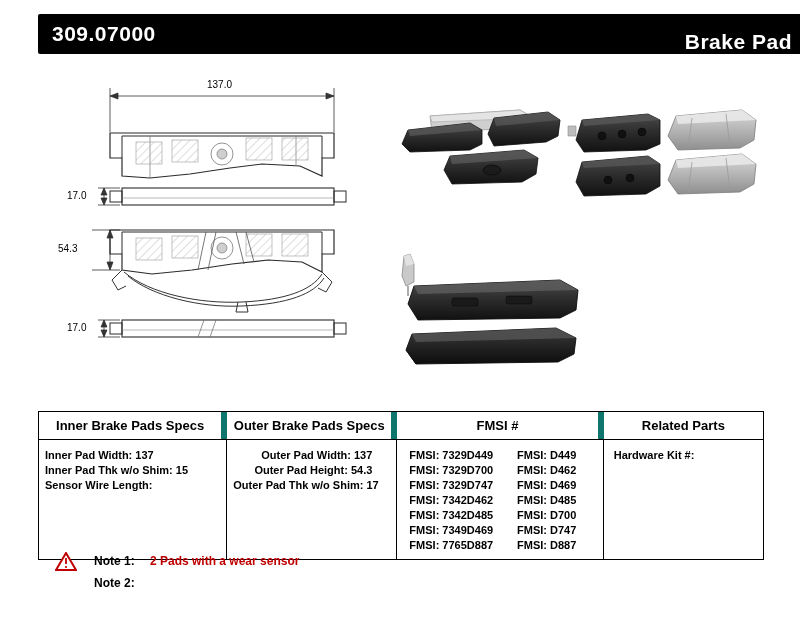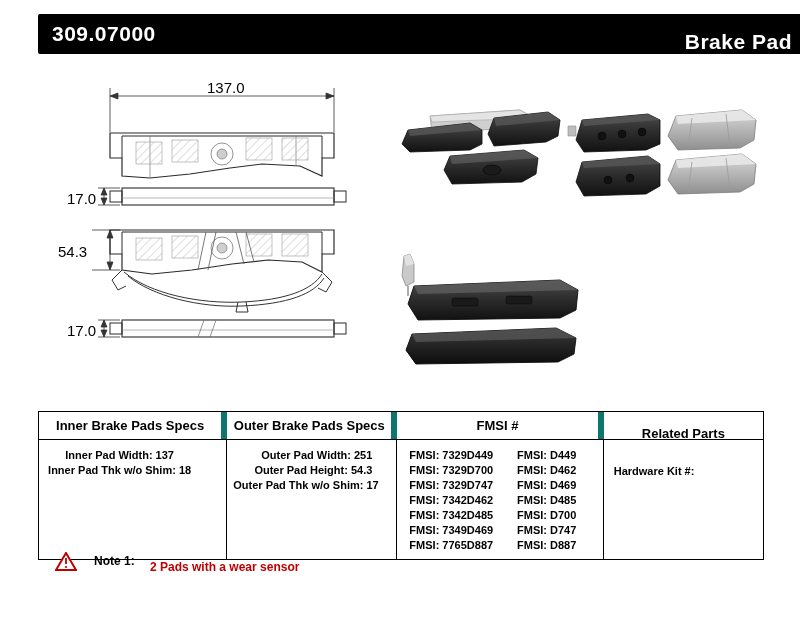--- a/index.html
+++ b/index.html
@@ -50,21 +50,21 @@
   .drawing-area {
     position: absolute;
     left: 0;
     top: 58px;
     width: 800px;
     height: 340px;
   }
 
   .dim-label {
     position: absolute;
-    font-size: 15px;
+    font-size: 10px;
     font-family: "Liberation Sans", sans-serif;
     color: #000;
     white-space: nowrap;
   }
 
   
   .specs-table {
     position: absolute;
     left: 38px;
     top: 411px;
@@ -95,26 +95,26 @@
   .specs-table .tbody .col {
     border-right: 1px solid #000;
     box-sizing: border-box;
     padding: 8px 6px 6px 6px;
   }
   .specs-table .tbody .col:last-child { border-right: none; }
 
   .col-inner   { width: 26.0%; }
   .col-outer   { width: 23.5%; }
   .col-fmsi    { width: 28.5%; }
-  .col-related { width: 22.0%; margin-top: 16px; }
+  .col-related { width: 22.0%; }
 
   .spec-line {
     font-size: 11px;
     font-weight: bold;
-    text-align: center;
+    text-align: left;
     padding-right: 26px;
     line-height: 15px;
     white-space: nowrap;
   }
   .spec-line-outer {
     font-size: 11px;
     font-weight: bold;
     text-align: right;
     padding-right: 18px;
     line-height: 15px;
@@ -158,21 +158,21 @@
   .note-label {
     position: absolute;
     left: 44px;
     top: 2px;
     font-size: 12px;
     font-weight: bold;
   }
   .note-text {
     position: absolute;
     left: 100px;
-    top: 8px;
+    top: 2px;
     font-size: 12px;
     font-weight: bold;
     color: #c00000;
   }
   .warn-icon {
     position: absolute;
     left: 5px;
     top: 0px;
     width: 22px;
     height: 19px;
@@ -357,25 +357,26 @@
   <div class="thead">
     <div class="col col-inner">Inner Brake Pads Specs</div>
     <div class="col col-outer">Outer Brake Pads Specs</div>
     <div class="col col-fmsi">FMSI #</div>
     <div class="col col-related">Related Parts</div>
   </div>
   <div class="tbody">
 
     <div class="col col-inner">
       <div class="spec-line">Inner Pad Width: 137</div>
-      <div class="spec-line">Inner Pad Thk w/o Shim: 18</div>
+      <div class="spec-line">Inner Pad Thk w/o Shim: 15</div>
+      <div class="spec-line">Sensor Wire Length:</div>
     </div>
 
     <div class="col col-outer">
-      <div class="spec-line-outer">Outer Pad Width: 251</div>
+      <div class="spec-line-outer">Outer Pad Width: 137</div>
       <div class="spec-line-outer">Outer Pad Height: 54.3</div>
       <div class="spec-line-outer">Outer Pad Thk w/o Shim: 17</div>
     </div>
 
     <div class="col col-fmsi">
       <div class="fmsi-grid">
         <div class="fmsi-col left">
           <div class="fmsi-item">FMSI: 7329D449</div>
           <div class="fmsi-item">FMSI: 7329D700</div>
           <div class="fmsi-item">FMSI: 7329D747</div>
@@ -405,13 +406,17 @@
 <div class="notes">
   <div class="note-row">
     <svg class="warn-icon" viewBox="0 0 22 19">
       <path d="M11,1 L21,18 L1,18 Z" fill="#ffffff" stroke="#c00000" stroke-width="2"></path>
       <path d="M11,6 L11,12" stroke="#c00000" stroke-width="1.8"></path>
       <circle cx="11" cy="15" r="1.1" fill="#c00000"></circle>
     </svg>
     <div class="note-label">Note 1:</div>
     <div class="note-text">2 Pads with a wear sensor</div>
   </div>
+  <div class="note-row">
+    <div class="note-label">Note 2:</div>
+    <div class="note-text"></div>
+  </div>
 </div>
 
 </body></html>

